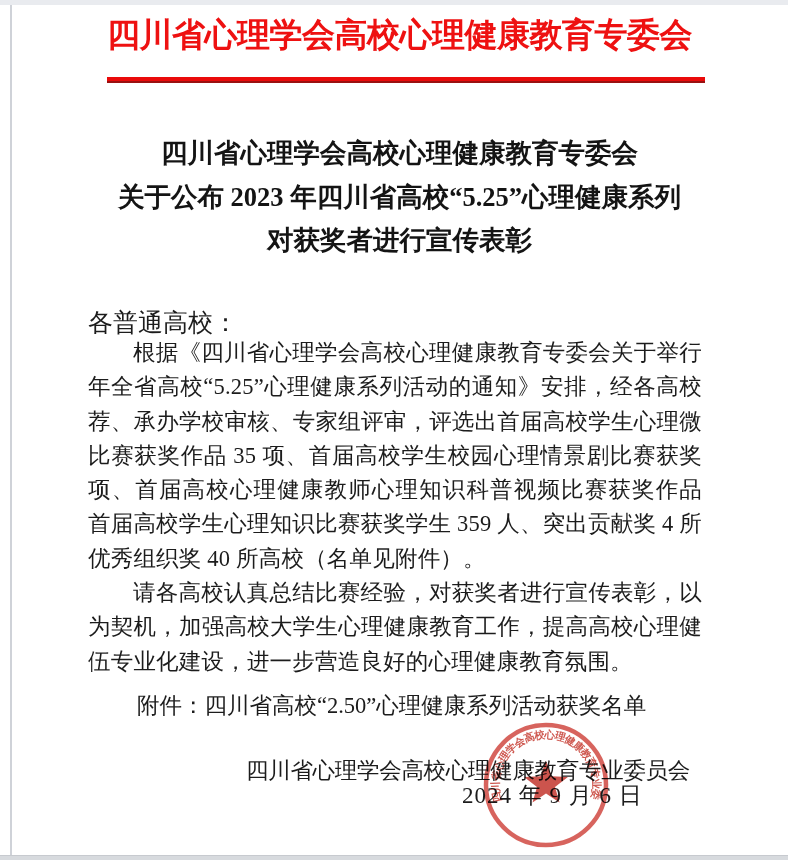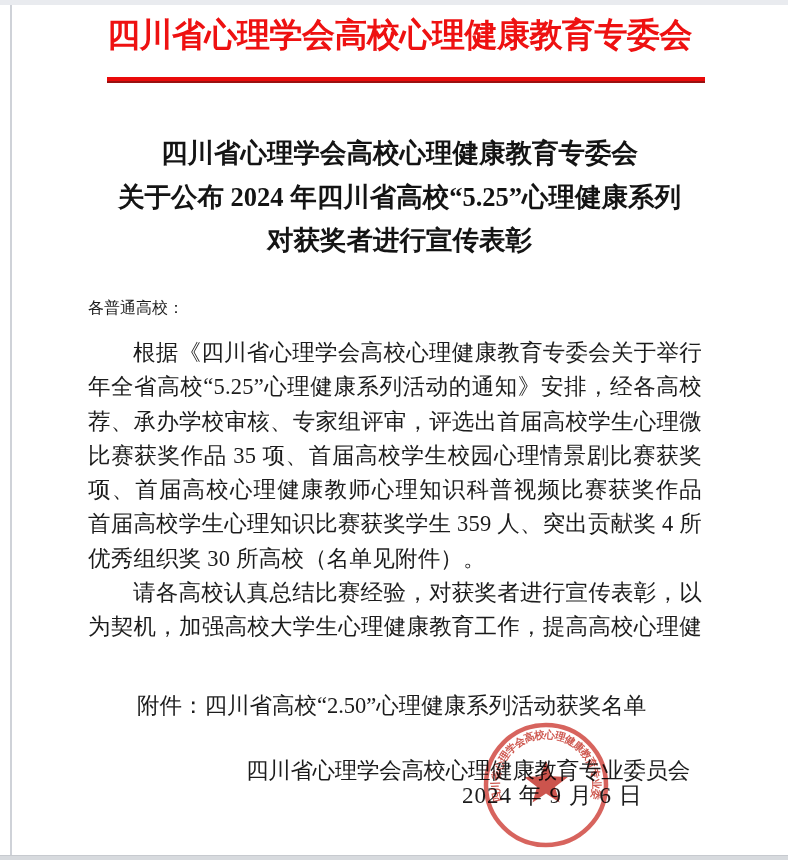--- a/index.html
+++ b/index.html
@@ -19,21 +19,21 @@
     white-space:nowrap;
   }
   .red-rule{position:absolute;left:107px;top:77px;width:598px;height:4px;background:#ea0a0a;border-bottom:2px solid #9a1010;}
   
   .doc-title{position:absolute;left:11px;right:0;top:132px;}
   .doc-title .t-line{
     text-align:center;font-size:26.5px;font-weight:bold;line-height:43.5px;
     color:#141414;white-space:nowrap;
   }
   
-  .salutation{position:absolute;left:88px;top:295px;font-size:16px;line-height:25px;}
+  .salutation{position:absolute;left:88px;top:310px;font-size:25px;line-height:25px;}
   .body-block{position:absolute;left:88px;top:336px;width:614px;}
   .p-line{
     font-size:22.5px;line-height:34.3px;height:34.3px;white-space:nowrap;
     letter-spacing:0.2px;
   }
   .p-line.full{white-space:normal;text-align:justify;text-align-last:justify;overflow:hidden;}
   .p-line.indent{text-indent:45px;}
   .attachment{position:absolute;left:137px;top:693px;font-size:22.5px;line-height:25px;white-space:nowrap;}
   
   .signature{position:absolute;right:98px;top:755px;font-size:22.5px;letter-spacing:-0.3px;white-space:nowrap;}
@@ -51,36 +51,37 @@
 
   <div class="chrome-top"></div>
   <div class="chrome-left"></div>
   <div class="chrome-bottom"></div>
 
   <div class="letterhead">四川省心理学会高校心理健康教育专委会</div>
   <div class="red-rule"></div>
 
   <div class="doc-title">
     <div class="t-line">四川省心理学会高校心理健康教育专委会</div>
-    <div class="t-line">关于公布 2024 年四川省高校“5.25”心理健康系列</div>
+    <div class="t-line">关于公布 2023 年四川省高校“5.25”心理健康系列</div>
     <div class="t-line">对获奖者进行宣传表彰</div>
   </div>
 
   <div class="salutation">各普通高校：</div>
 
   <div class="body-block">
     <div class="p-line full indent">根据《四川省心理学会高校心理健康教育专委会关于举行 2024</div>
     <div class="p-line full">年全省高校“5.25”心理健康系列活动的通知》安排，经各高校推</div>
     <div class="p-line full">荐、承办学校审核、专家组评审，评选出首届高校学生心理微视频</div>
     <div class="p-line full">比赛获奖作品 35 项、首届高校学生校园心理情景剧比赛获奖作品 35</div>
     <div class="p-line full">项、首届高校心理健康教师心理知识科普视频比赛获奖作品 35 项、</div>
     <div class="p-line full">首届高校学生心理知识比赛获奖学生 359 人、突出贡献奖 4 所高校、</div>
-    <div class="p-line">优秀组织奖 30 所高校（名单见附件）。</div>
+    <div class="p-line">优秀组织奖 40 所高校（名单见附件）。</div>
     <div class="p-line full indent">请各高校认真总结比赛经验，对获奖者进行宣传表彰，以比赛</div>
     <div class="p-line full">为契机，加强高校大学生心理健康教育工作，提高高校心理健康队</div>
+    <div class="p-line">伍专业化建设，进一步营造良好的心理健康教育氛围。</div>
   </div>
 
   <div class="attachment">附件：四川省高校“2.50”心理健康系列活动获奖名单</div>
 
   <div class="signature">四川省心理学会高校心理健康教育专业委员会</div>
   <div class="doc-date">2024 年 9 月 6 日</div>
 
   <svg class="seal" viewBox="0 0 140 140">
     <defs>
       <path id="sealArc" d="M 25.8 86.1 A 47 47 0 1 1 114.2 86.1" fill="none"></path>

